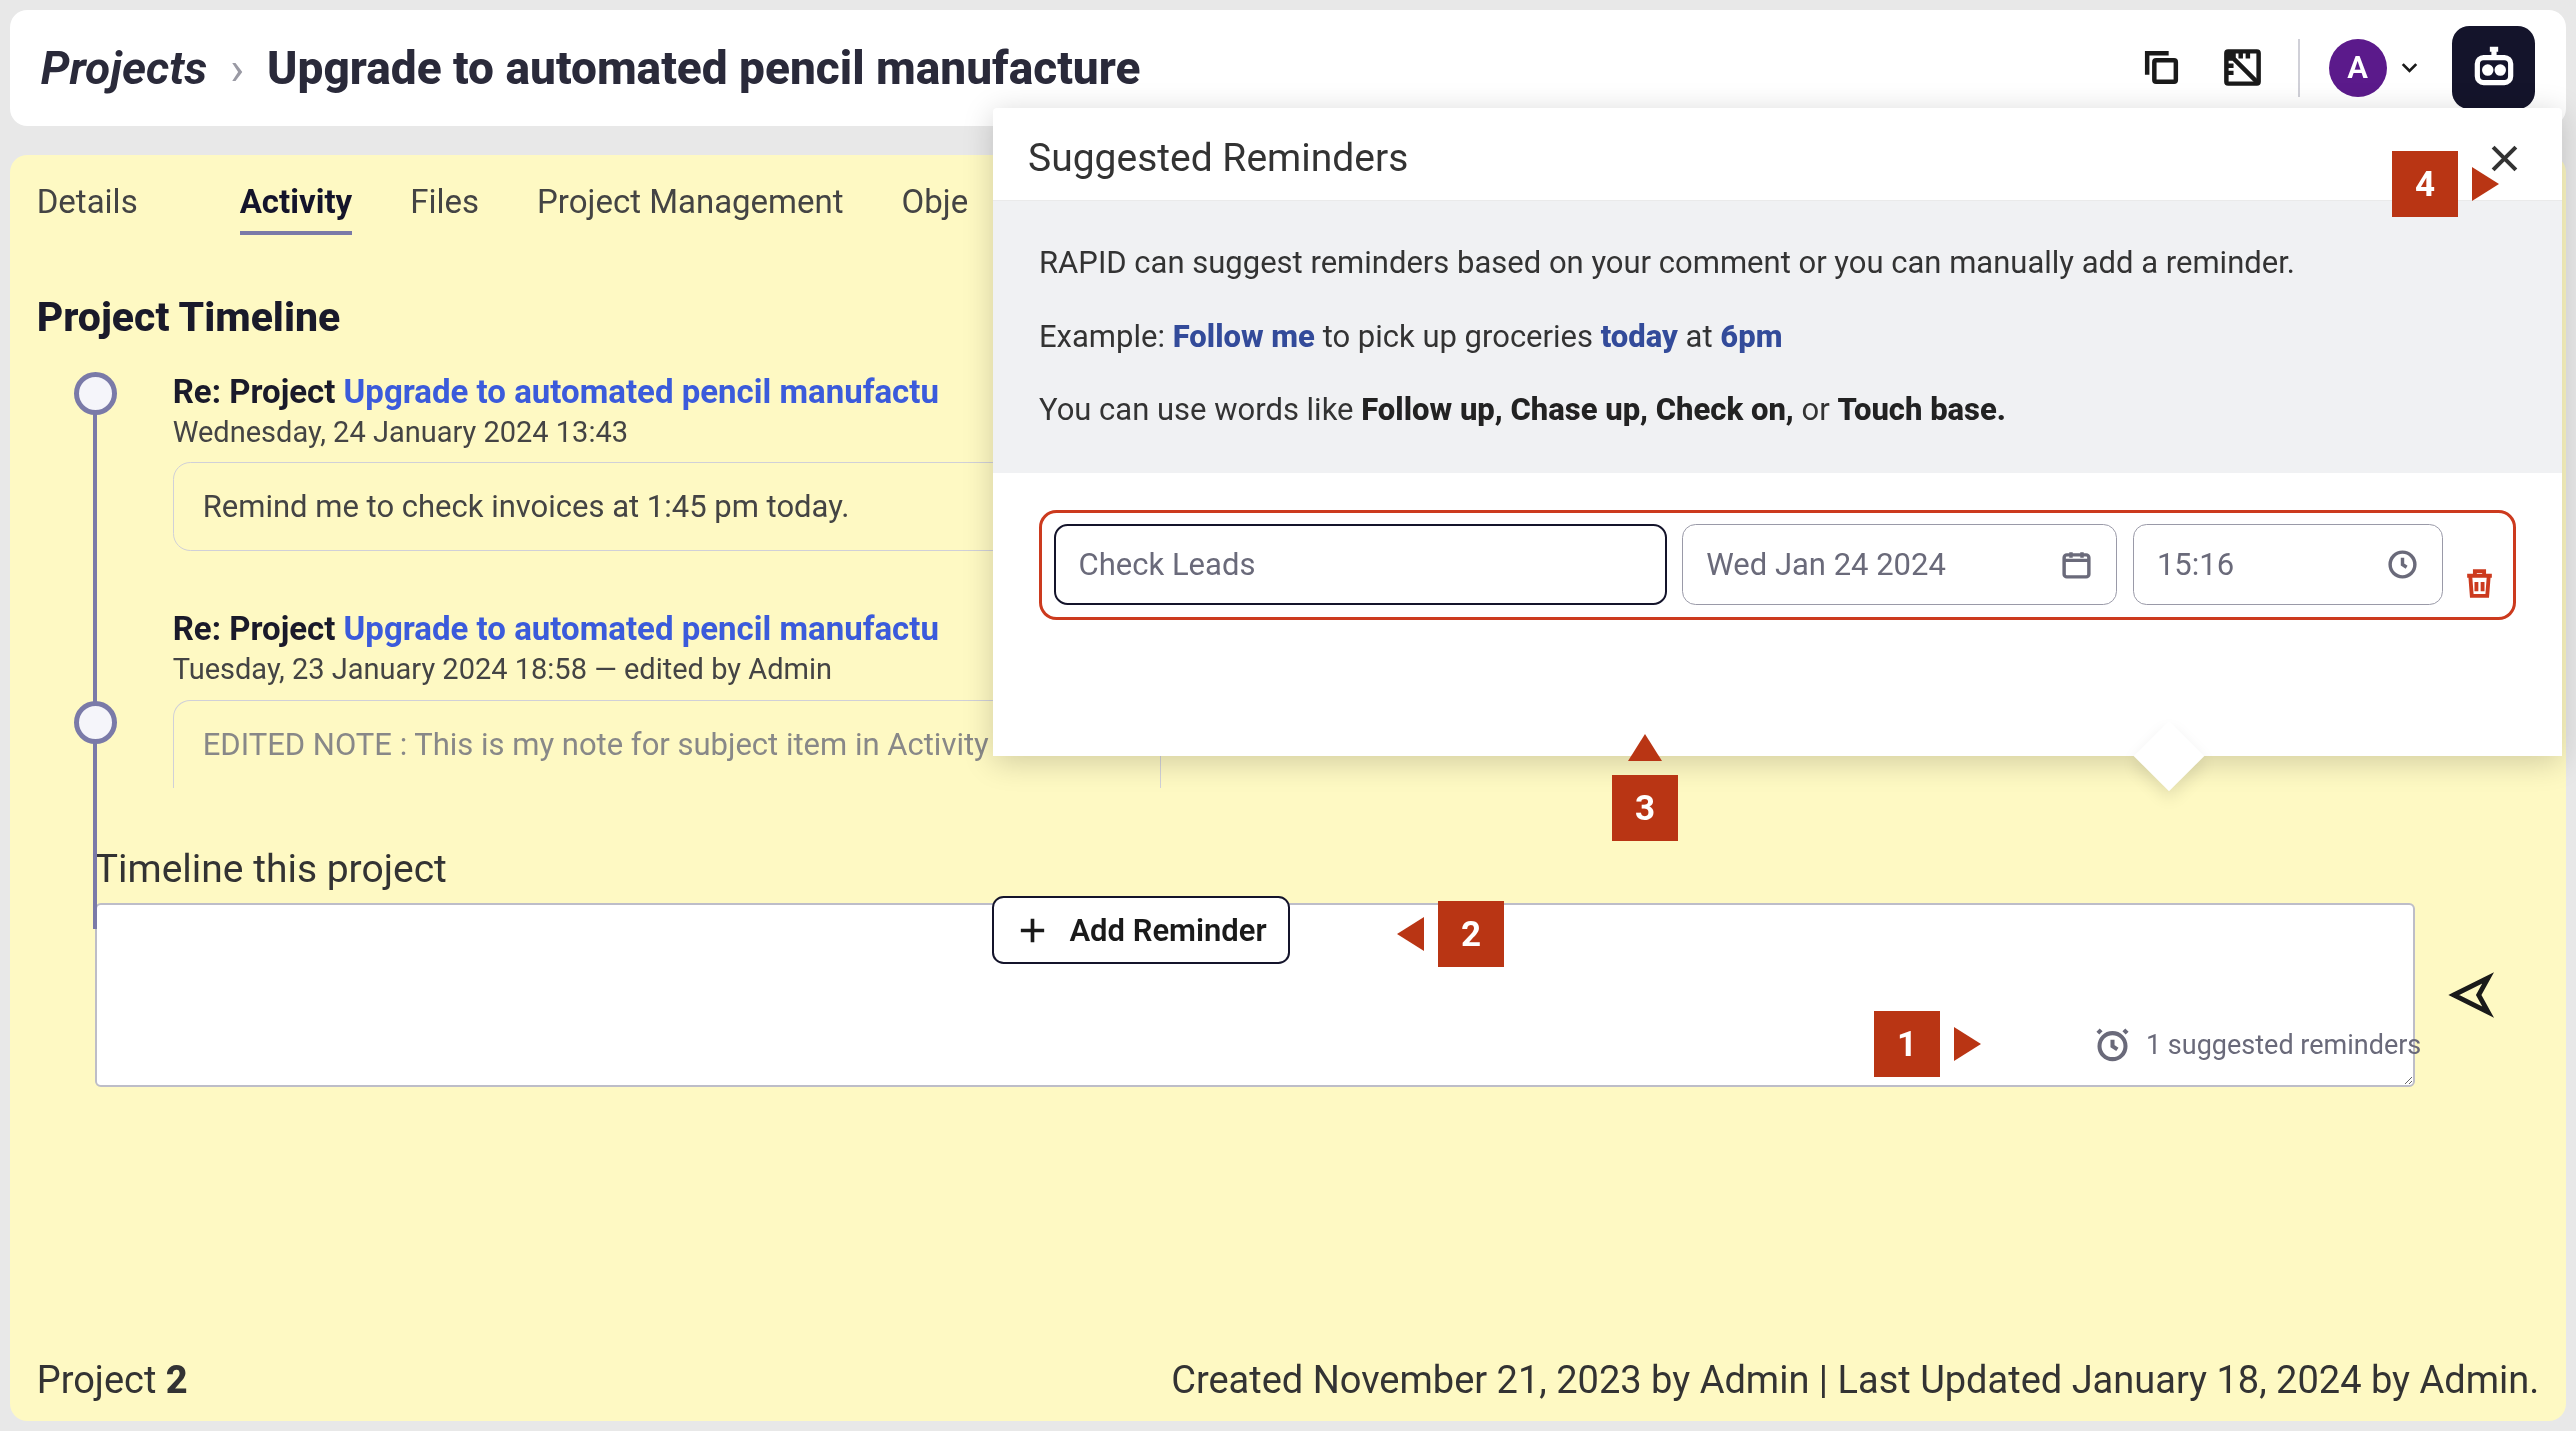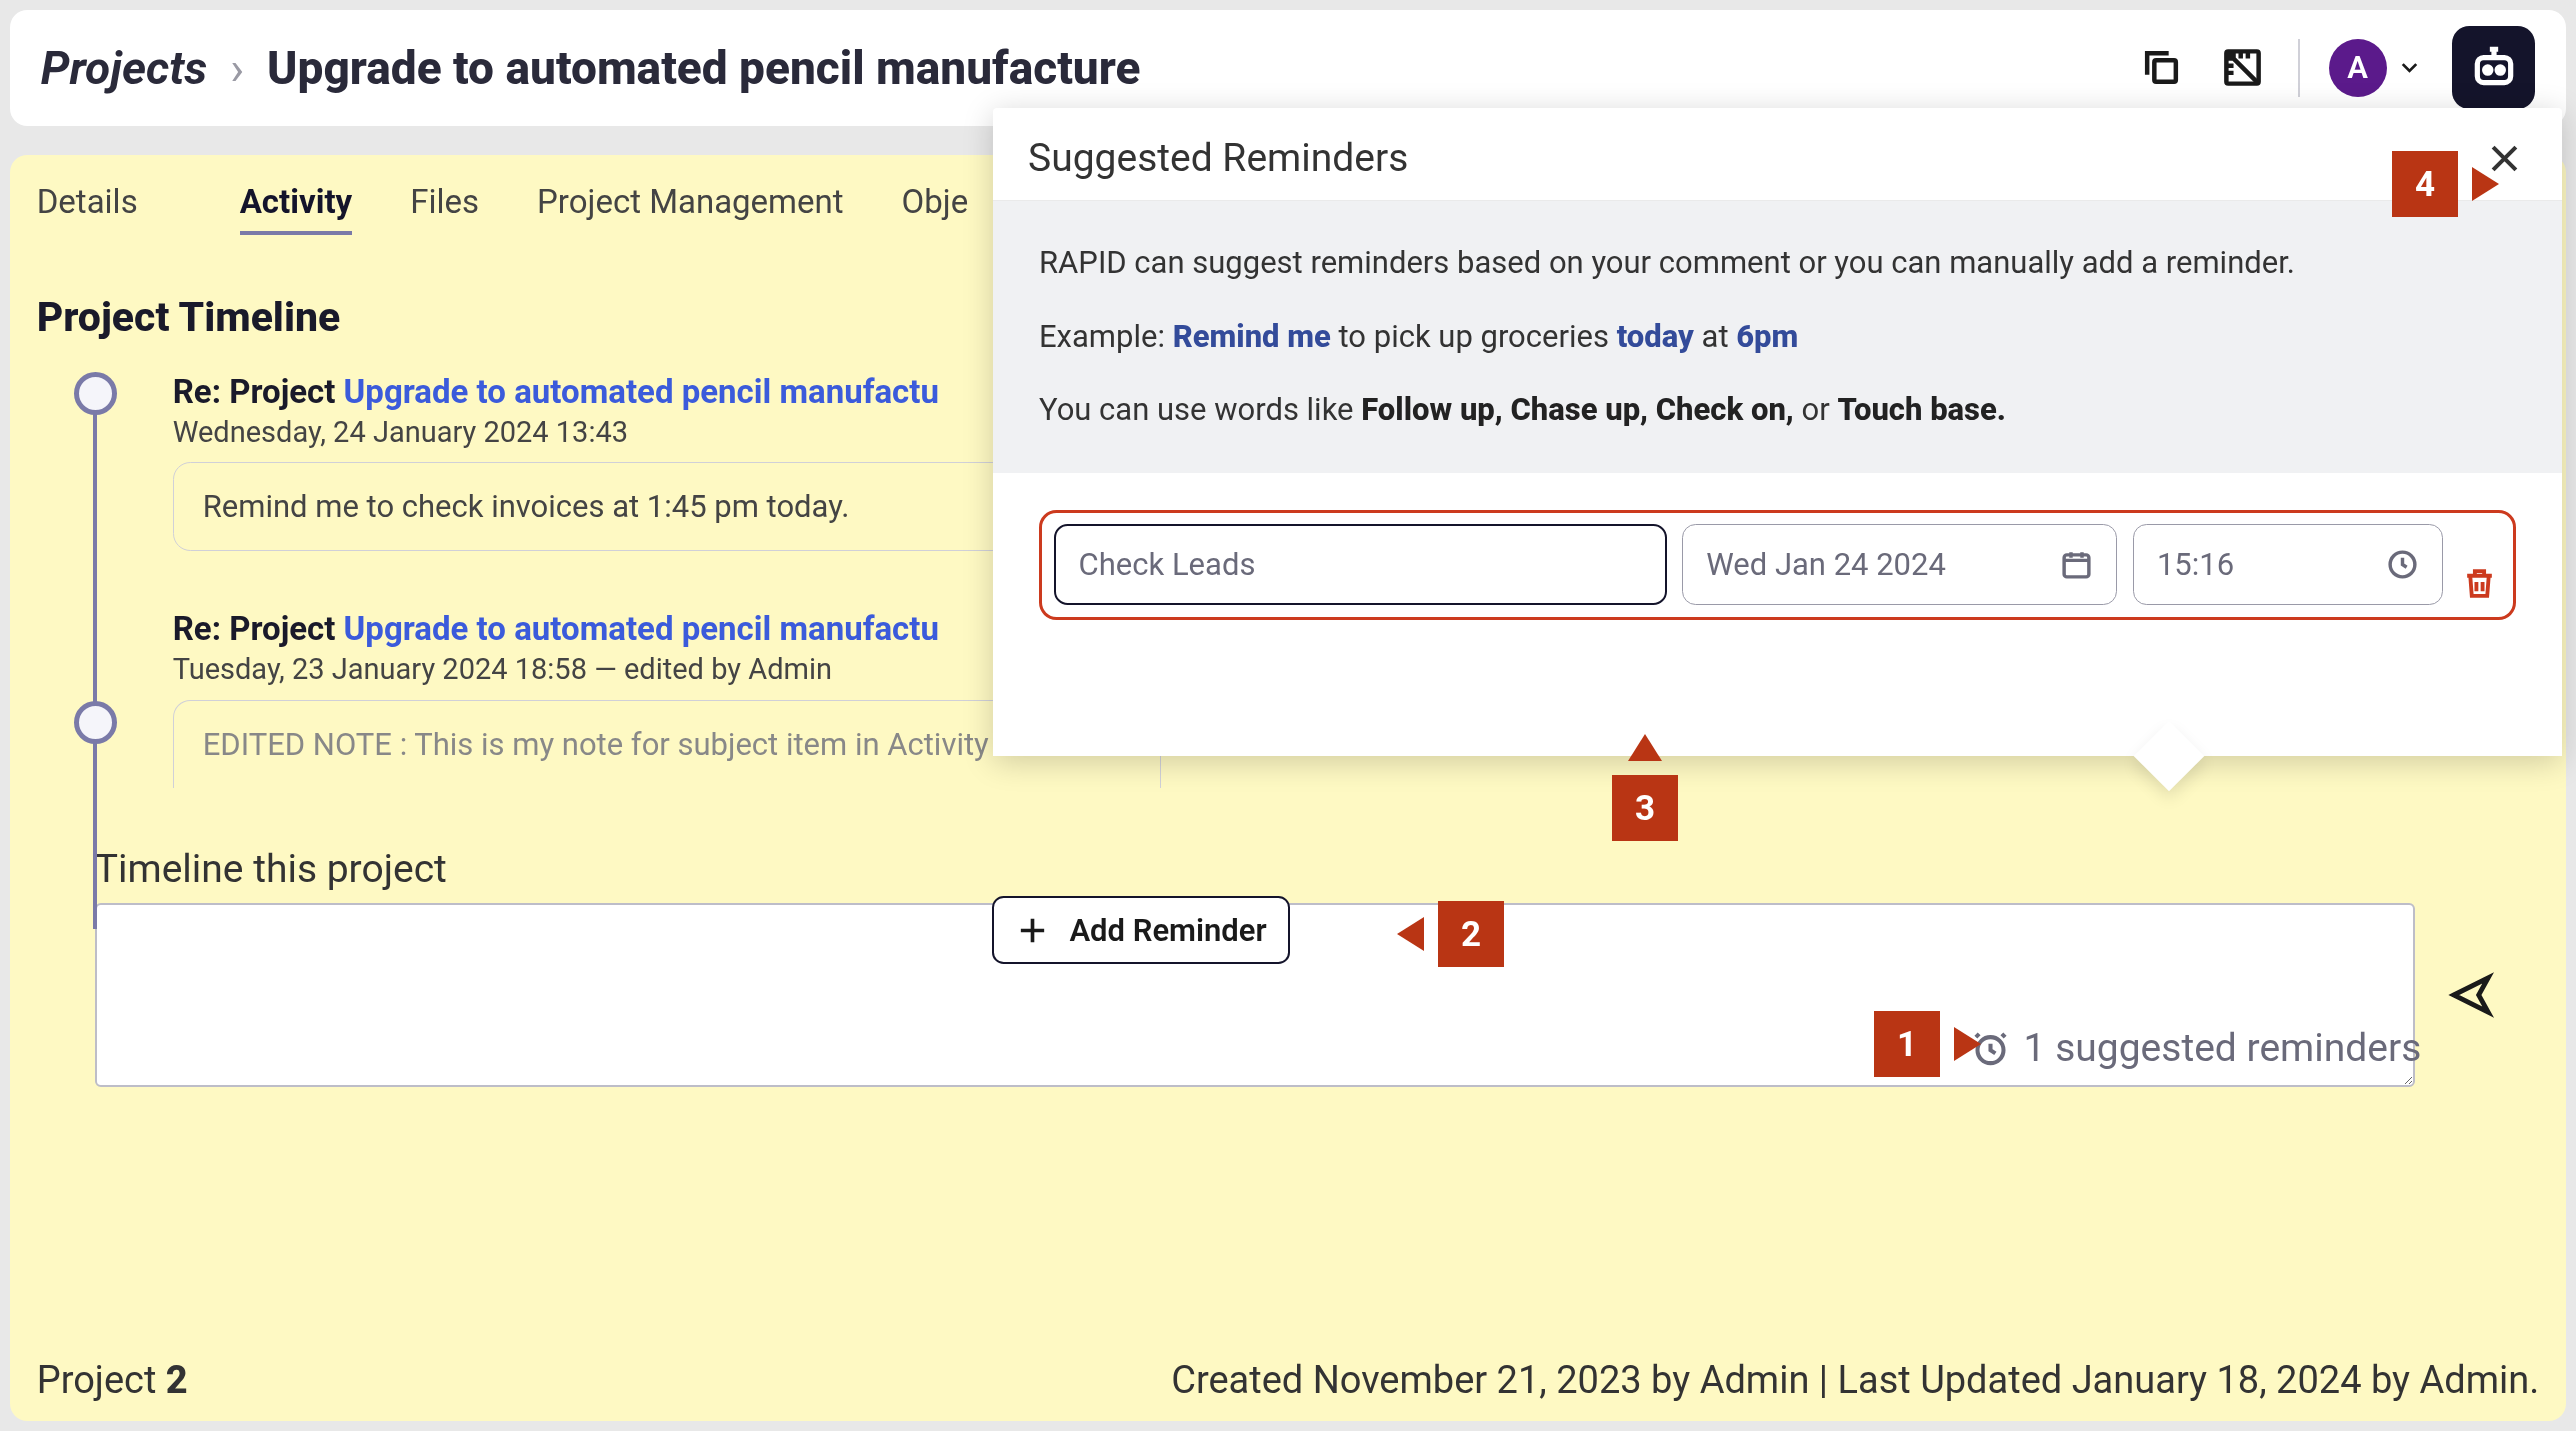--- a/index.html
+++ b/index.html
@@ -161,21 +161,21 @@
   }
   .footer b { font-weight: 800; }
 
   
   .suggest-link {
     position: absolute;
     right: 145px;
     top: 870px;
     display: flex; align-items: center; gap: 13.6px;
     color: #6a6a7a;
-    font-size: 39px;
+    font-size: 27px;
     cursor: pointer;
   }
 
   
   .popover {
     position: absolute;
     left: 993px; top: 108px;
     width: 1569px;
     background: #fff;
     border-radius: 3.9px;
@@ -398,21 +398,21 @@
     <div class="popover-close">
       <svg width="39" height="39" viewBox="0 0 24 24">
           <path d="M5 5l14 14M19 5L5 19"></path>
         </svg>
     </div>
   </div>
 
   <div class="popover-info">
     <p>RAPID can suggest reminders based on your comment or you can manually add a reminder.</p>
     <p>
-      <span>Example: </span><span class="link">Remind me</span><span> to pick up groceries </span><span class="link">today</span><span> at </span><span class="link">6pm</span>
+      <span>Example: </span><span class="link">Follow me</span><span> to pick up groceries </span><span class="link">today</span><span> at </span><span class="link">6pm</span>
     </p>
     <p>
       <span>You can use words like </span><span class="b">Follow up, Chase up, Check on,</span><span> or </span><span class="b">Touch base.</span>
     </p>
   </div>
 
   <div class="popover-form">
     <div class="reminder-row">
       <div class="field title">Check Leads</div>
       <div class="field date">

